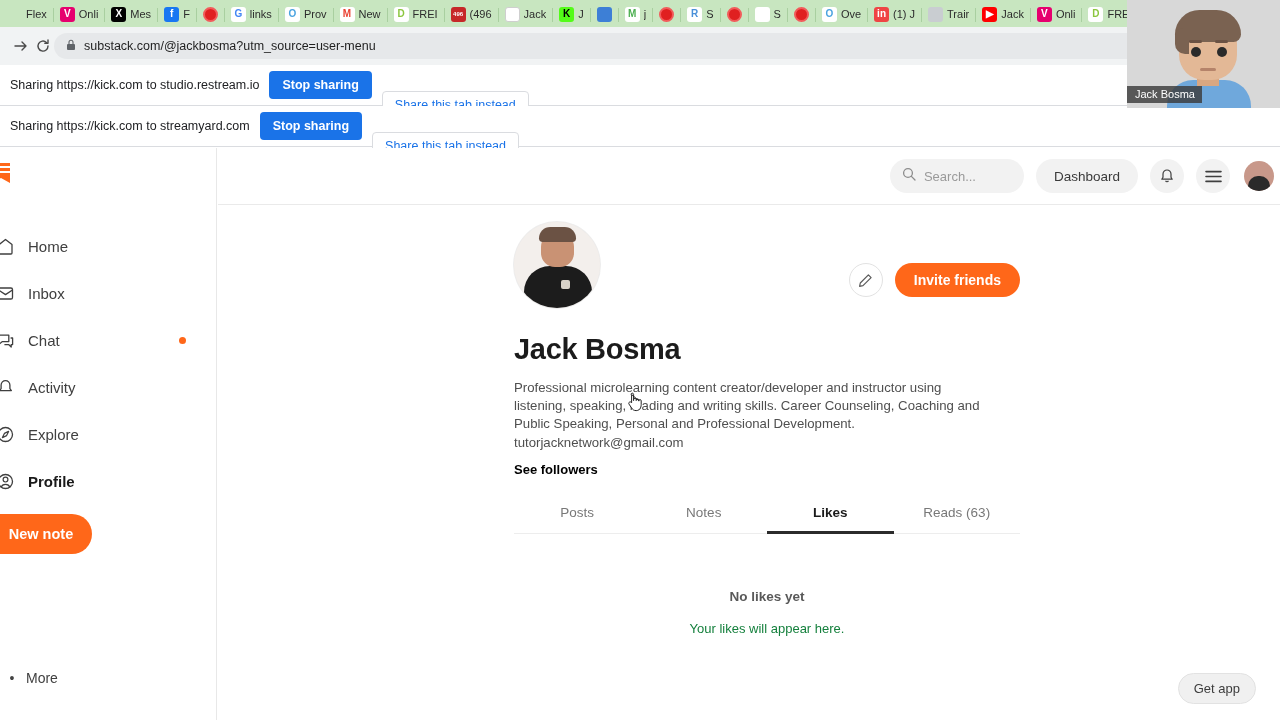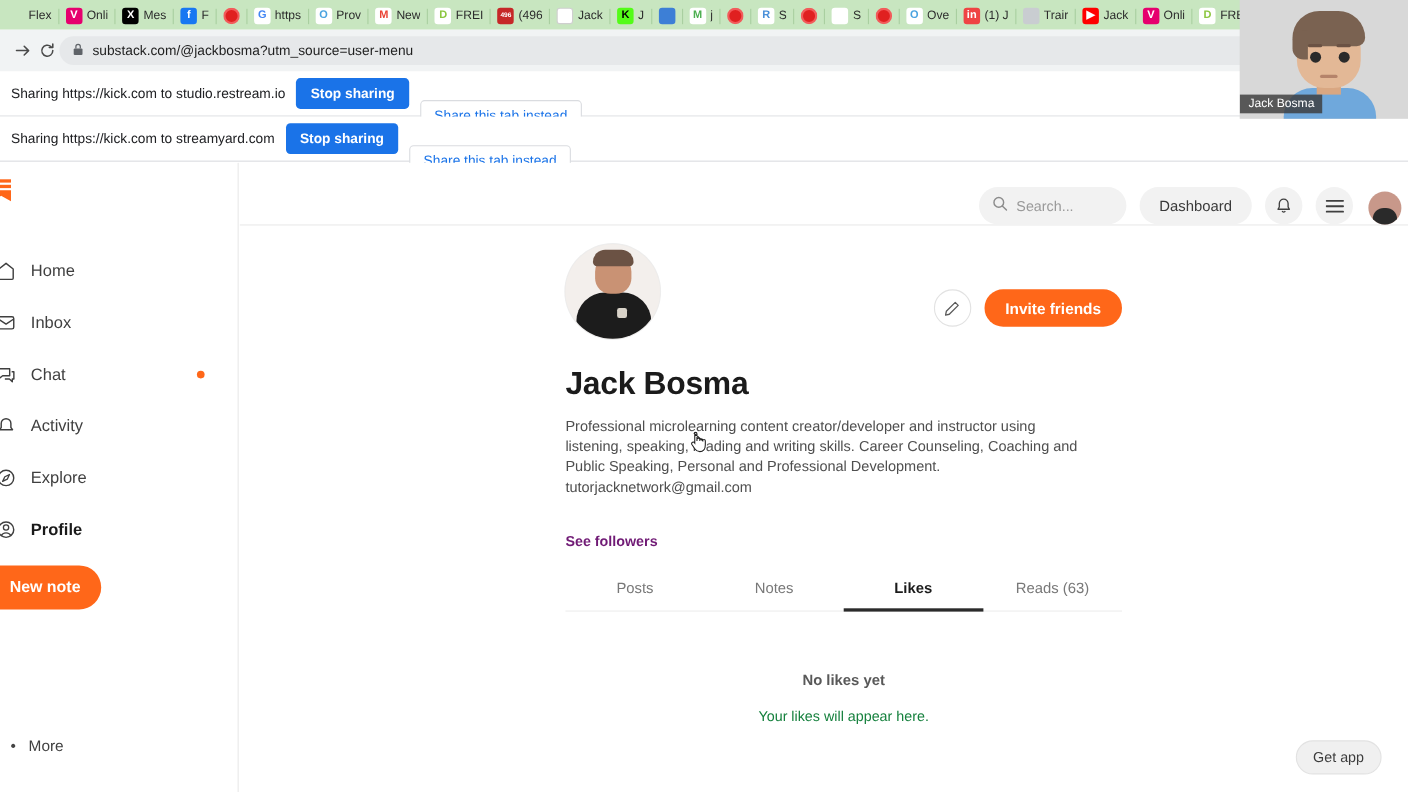--- a/index.html
+++ b/index.html
@@ -123,21 +123,21 @@
   }
   .more {
     position: absolute; left: 0px; top: 522px; display: flex; align-items: center;
   }
   .more .mdot { width: 20px; text-align: center; color: #444; font-size: 14px; margin-left: 2px;}
   .more .mlabel { font-size: 14px; color: #404040; margin-left: 4px; }
 
   
   .topbar {
     position: absolute; left: 218px; top: 0; width: 1062px; height: 57px;
-    border-bottom: 1px solid #eaeaea; display: flex; align-items: flex-end;
+    border-bottom: 1px solid #eaeaea; display: flex; align-items: center;
     justify-content: flex-end; gap: 12px; padding-right: 6px;
   }
   .searchbox {
     width: 134px; height: 34px; background: #f2f2f2; border-radius: 17px;
     display: flex; align-items: center; gap: 8px; padding: 0 12px;
   }
   .searchbox .sph { font-size: 13px; color: #9a9a9a; }
   .pillbtn {
     height: 34px; background: #f2f2f2; border-radius: 17px; border: none;
     display: flex; align-items: center; justify-content: center;
@@ -201,21 +201,21 @@
   .phandlerow {
     margin-top: 10px; display: flex; align-items: center; gap: 7px;
     font-size: 11px; color: #7d7d7d; letter-spacing: 0.4px;
   }
   .phandlerow .sep { color: #a8a8a8; }
   .linkcount { text-decoration: underline; color: #6f6f6f; }
   .pbio {
     margin-top: 13px; font-size: 13.2px; line-height: 1.38; color: #4f4f4f;
     width: 480px;
   }
-  .seefollowers { margin-top: 32px; font-size: 13px; color: #701a75; font-weight: bold; }
+  .seefollowers { margin-top: 10px; font-size: 13px; color: #000000; font-weight: bold; }
 
   .tabs {
     margin-top: 28px; width: 506px; display: flex; border-bottom: 1px solid #ededed;
   }
   .ptab {
     flex: 1; text-align: center; font-size: 13.5px; color: #787878;
     padding-bottom: 13px; position: relative;
   }
   .ptab.sel { color: #1b1b1b; font-weight: bold; }
   .ptab.sel::after {
@@ -302,21 +302,21 @@
         </div>
         <div class="tab">
           <span class="fav" style="background: rgb(24, 119, 242);">f</span>
           <span class="tlabel">F</span>
         </div>
         <div class="tab">
           <span class="fav dotred"></span>
         </div>
         <div class="tab">
           <span class="fav" style="background: rgb(255, 255, 255); color: rgb(66, 133, 244);">G</span>
-          <span class="tlabel">https</span>
+          <span class="tlabel">links</span>
         </div>
         <div class="tab">
           <span class="fav" style="background: rgb(255, 255, 255); color: rgb(74, 163, 224);">O</span>
           <span class="tlabel">Prov</span>
         </div>
         <div class="tab">
           <span class="fav" style="background: rgb(255, 255, 255); color: rgb(234, 67, 53);">M</span>
           <span class="tlabel">New</span>
         </div>
         <div class="tab">

